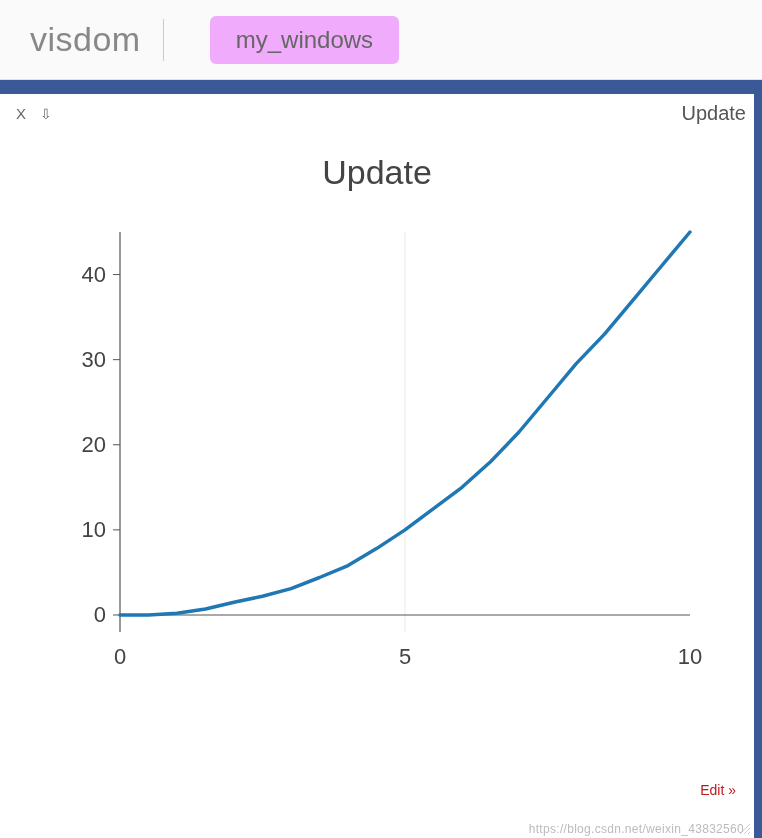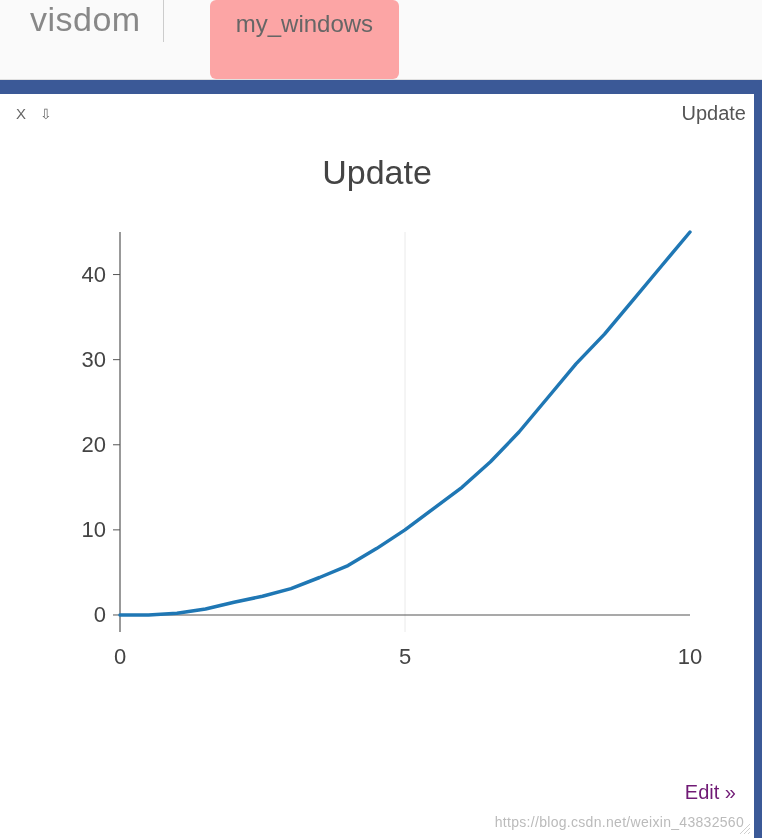--- a/index.html
+++ b/index.html
@@ -11,20 +11,21 @@
       font-family: -apple-system, BlinkMacSystemFont, "Segoe UI", "Helvetica Neue", Arial, sans-serif;
       background: #fff;
       width: 762px;
       height: 838px;
       overflow: hidden;
     }
     .topbar {
       height: 80px;
       border-bottom: 1px solid #e0e0e0;
       display: flex;
+      align-items: center;
       padding: 0 30px;
       background: #fafafa;
     }
     .logo {
       font-size: 34px;
       font-weight: 300;
       color: #888;
       letter-spacing: 0.5px;
       font-family: "Segoe UI Light", "Helvetica Neue", Arial, sans-serif;
     }
@@ -34,21 +35,21 @@
       background: #ccc;
       margin: 0 22px;
     }
     .env-label {
       font-size: 28px;
       font-weight: 300;
       color: #666;
     }
     .env-pill {
       margin-left: 24px;
-      background: #fca5a5;
+      background: #f0abfc;
       border-radius: 6px;
       padding: 10px 26px;
       font-size: 24px;
       color: #666;
       font-weight: 300;
     }
     .outer-frame {
       background: #3b5997;
       padding: 14px 0 0 0;
       width: 762px;
@@ -97,40 +98,40 @@
       margin-top: 28px;
     }
     .chart-area {
       position: relative;
       margin: 30px 40px 0 40px;
       height: 460px;
     }
     .edit-link {
       position: absolute;
       right: 18px;
-      bottom: 34px;
-      color: #701a75;
-      font-size: 20px;
+      bottom: 40px;
+      color: #b91c1c;
+      font-size: 14px;
       cursor: pointer;
       font-weight: 400;
     }
     .resize-handle {
       position: absolute;
       right: 4px;
       bottom: 4px;
       width: 16px;
       height: 16px;
       cursor: nwse-resize;
       opacity: 0.4;
     }
     .watermark {
       position: absolute;
       right: 10px;
-      bottom: 8px;
-      font-size: 14px;
+      bottom: 2px;
+      font-size: 12px;
       color: #bbb;
       letter-spacing: 0.3px;
     }
     svg text {
       font-family: -apple-system, BlinkMacSystemFont, "Segoe UI", Arial, sans-serif;
     }
   </style>
 </head>
 <body>
 

